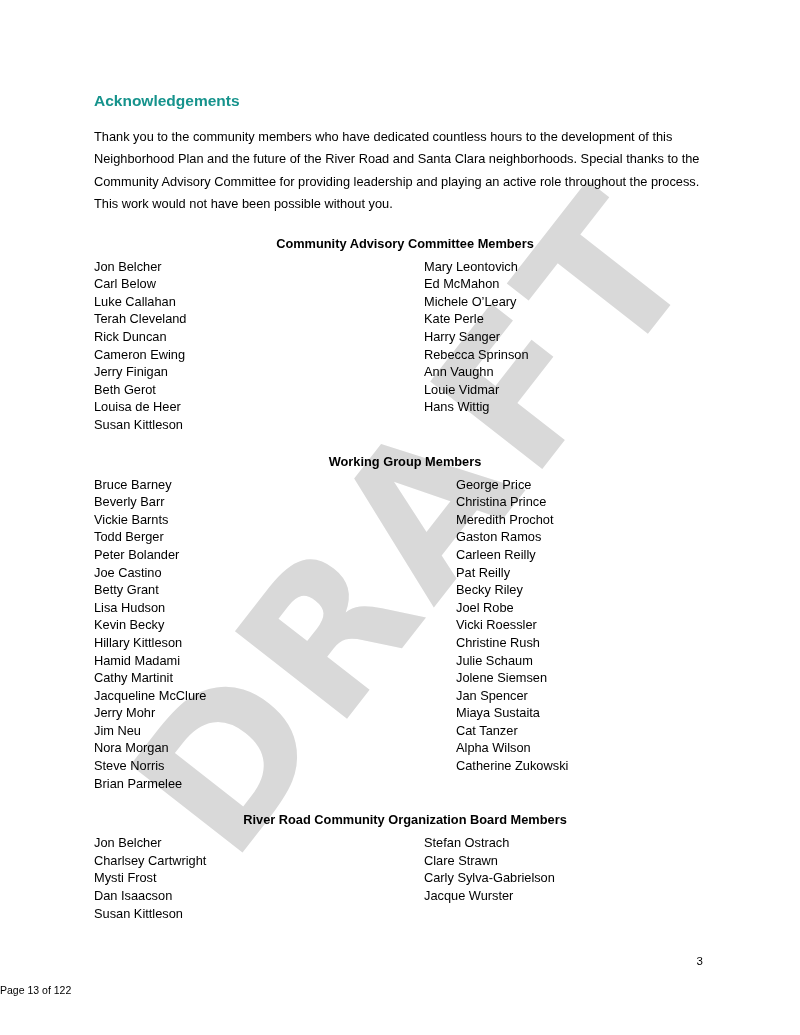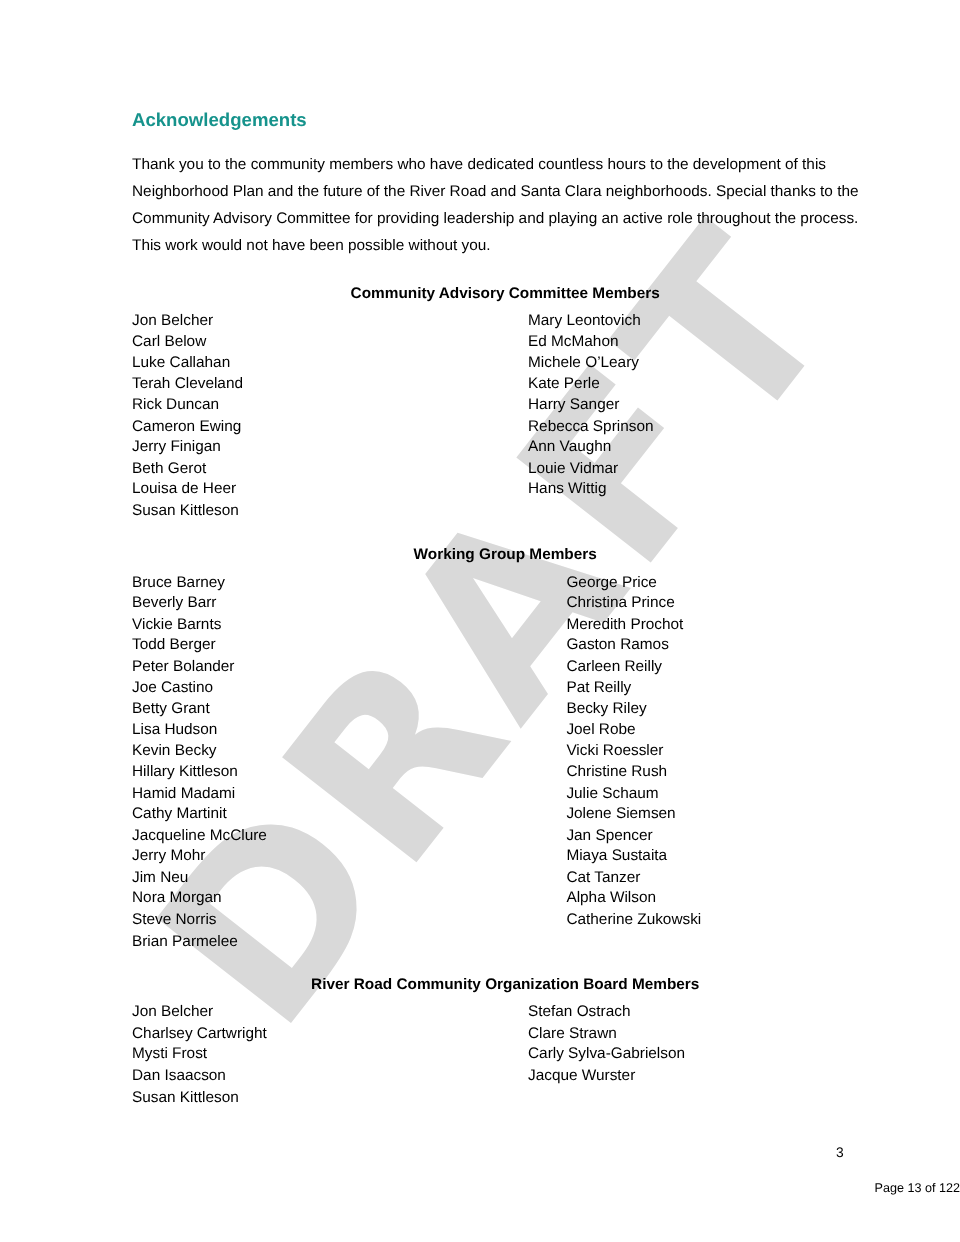--- a/index.html
+++ b/index.html
@@ -25,21 +25,21 @@
     font-size: 195px;
     font-weight: bold;
     letter-spacing: 8px;
     color: #d9d9d9;
     z-index: 0;
     white-space: nowrap;
     user-select: none;
   }
   .content {
     position: absolute;
-    left: 110px;
+    left: 94px;
     top: 92px;
     width: 622px;
     z-index: 1;
   }
   .title {
     font-size: 15.5px;
     font-weight: bold;
     color: #16938c;
     margin: 0 0 13px 0;
   }
@@ -79,24 +79,23 @@
     top: 955px;
     right: 97px;
     font-size: 11.5px;
     z-index: 1;
   }
   .footer {
     position: absolute;
     top: 984px;
     left: 0;
     right: 0;
-    text-align: right;
+    text-align: left;
     font-size: 10.5px;
     z-index: 1;
-    margin-left: 36px;
   }
 </style>
 </head>
 <body>
 
 <div class="page">
 
   <div class="watermark">DRAFT</div>
 
   <div class="content">

